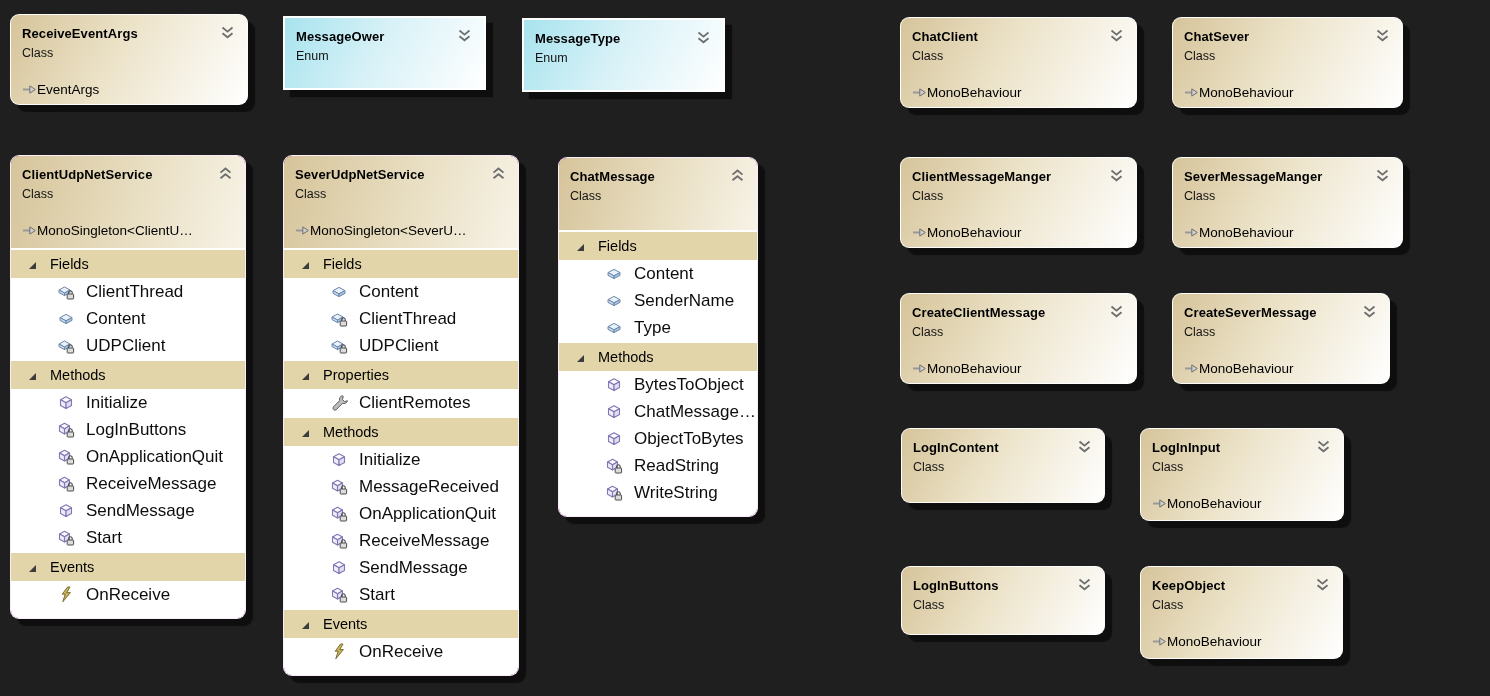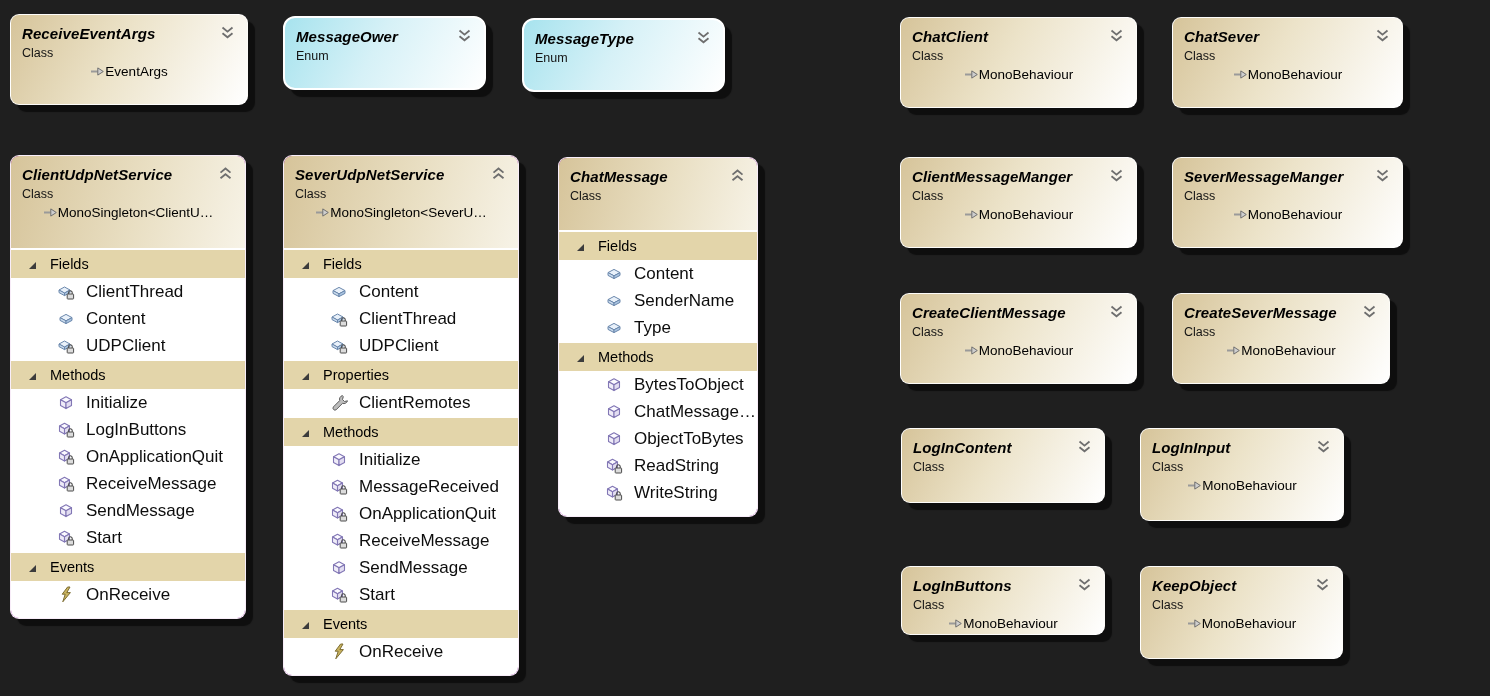--- a/index.html
+++ b/index.html
@@ -10,37 +10,37 @@
     -webkit-font-smoothing:antialiased;
   }
   *{box-sizing:border-box;}
   .box{
     position:absolute;
     border-radius:9px;
     border:1px solid rgba(255,255,255,0.92);
     box-shadow:7px 7px 1px rgba(0,0,0,0.55);
     overflow:hidden;
   }
-  .box.rect{border-radius:12px;border:2px solid #ffffff;}
+  .box.rect{border-radius:0;border:2px solid #ffffff;}
   .box.collapsed.class-theme{
     background:linear-gradient(118deg,var(--tan,#d6c49a) 0%,#ece3c9 45%,#ffffff 100%);
   }
   .box.collapsed.enum-theme{
     background:linear-gradient(118deg,var(--cyan,#a7e3ee) 0%,#d6f1f7 45%,#ffffff 100%);
   }
   .box.expanded{background:#a21caf;display:flex;flex-direction:column;}
   .hdr{padding:8px 11px 0 11px;flex:0 0 auto;}
   .box.expanded .hdr{
     background:linear-gradient(105deg,var(--tan,#d6c49a) 0%,#e9dfc3 55%,#f7f3e7 100%);
   }
   .title-row{display:flex;justify-content:space-between;align-items:flex-start;}
-  .title{font-size:15px;font-weight:bold;color:#000;line-height:21px;letter-spacing:.1px;font-style:italic;}
+  .title{font-size:13px;font-weight:bold;color:#000;line-height:21px;letter-spacing:.1px;}
   .chev{margin-top:3px;margin-right:1px;flex:0 0 auto;cursor:pointer;}
   .kind{font-size:12.5px;color:#141414;margin-top:1px;line-height:16px;}
-  .inherits{display:flex;align-items:center;margin-top:2px;font-size:13.5px;color:#000;line-height:17px;justify-content:center;}
+  .inherits{display:flex;align-items:center;margin-top:20px;font-size:13.5px;color:#000;line-height:17px;}
   .inh-ic{display:inline-flex;}
   .section-hdr{
     height:30px;flex:0 0 auto;
     background:var(--sectionTan,#e3d5aa);
     border-top:2px solid #ffffff;
     display:flex;align-items:center;gap:13px;
     padding-left:17px;font-size:14.5px;color:#000;
   }
   .exp-ic{display:inline-flex;margin-top:2px;}
   .member{

